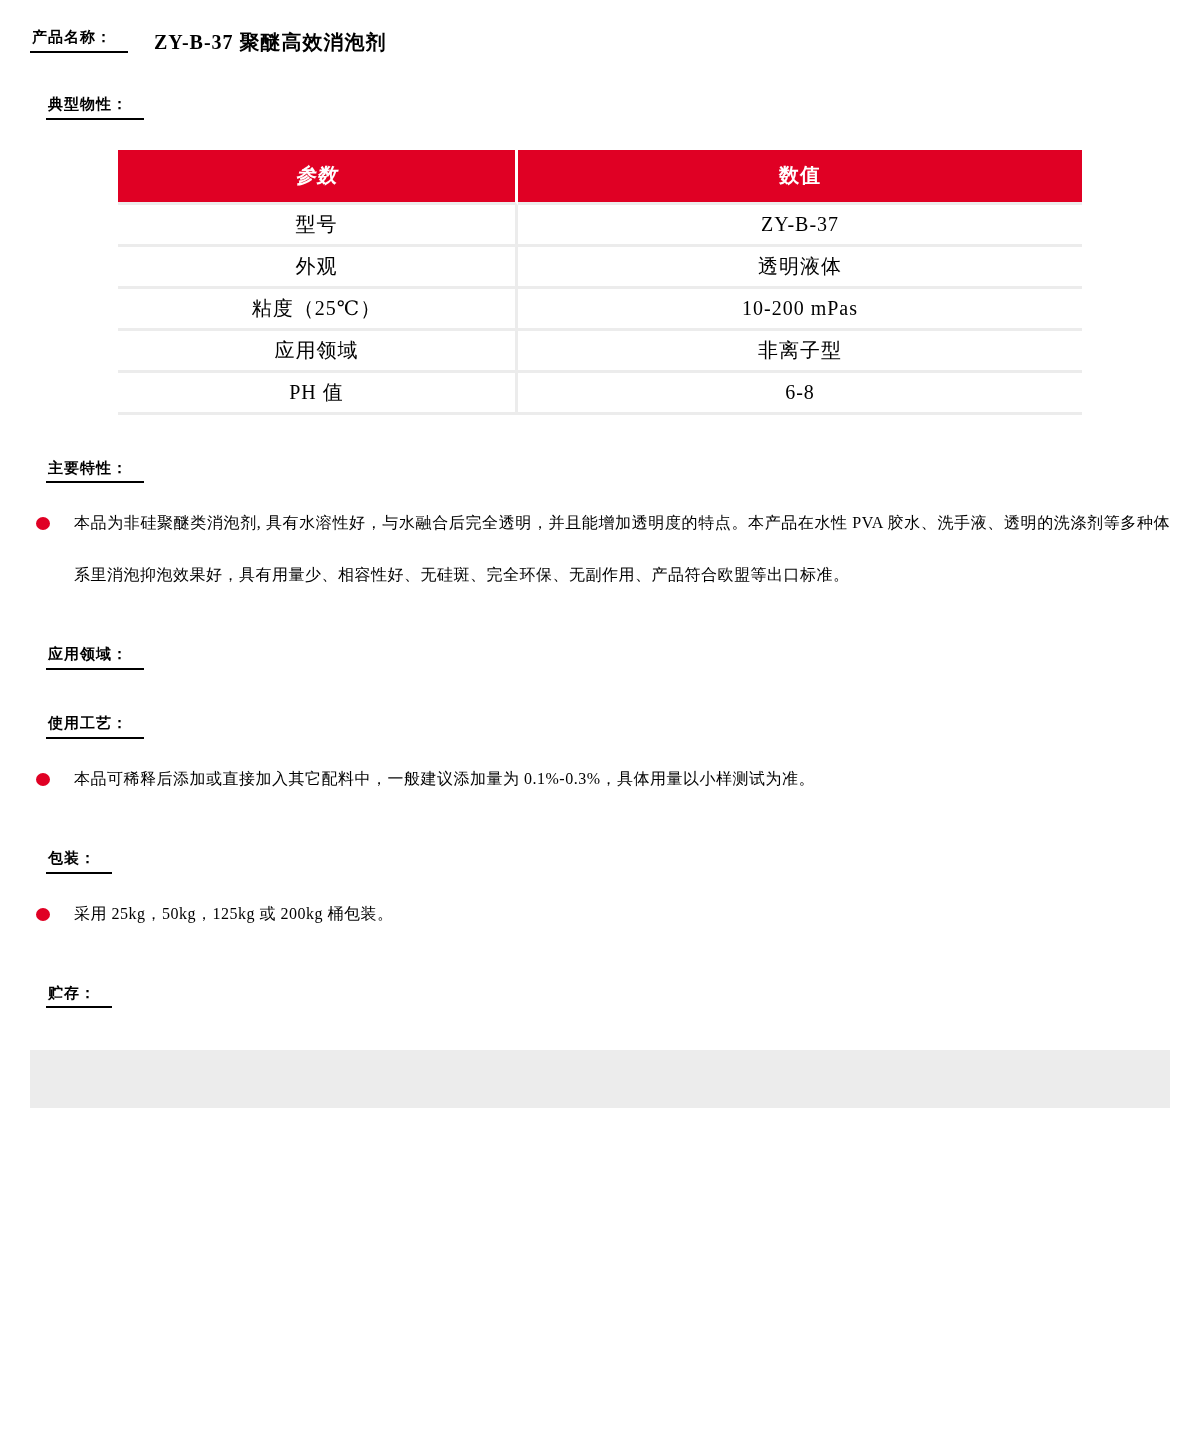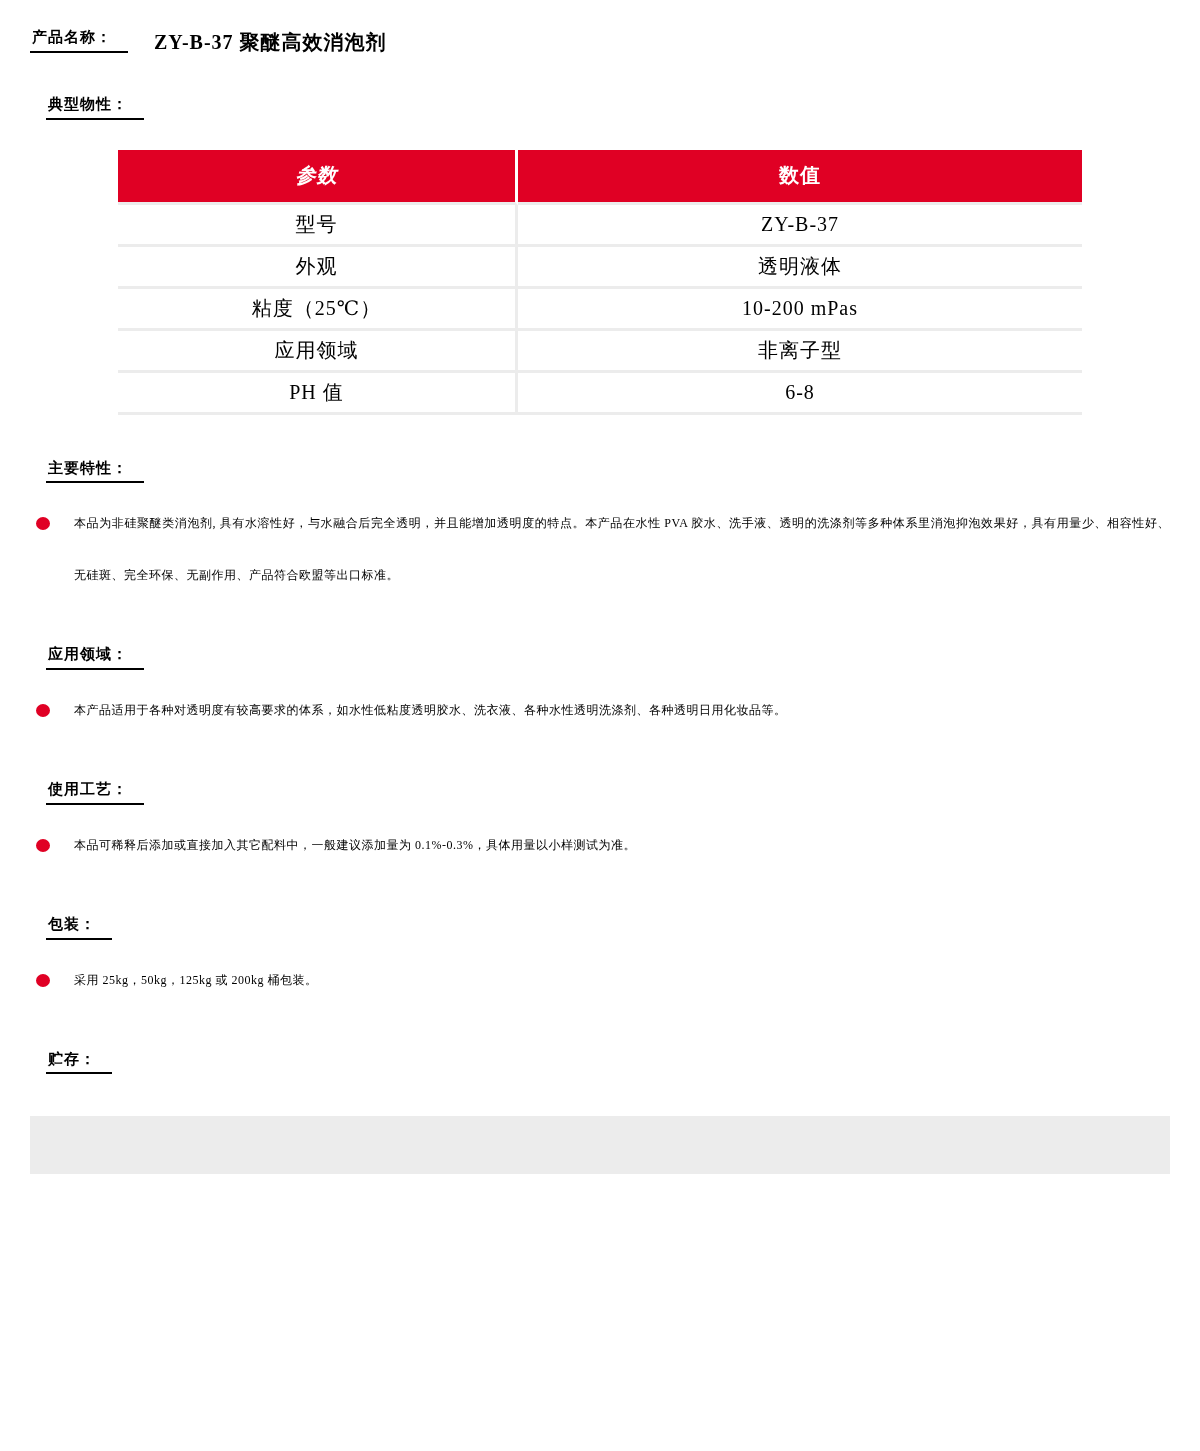--- a/index.html
+++ b/index.html
@@ -61,21 +61,21 @@
 
   
   .bullet{ display:flex; margin:14px 0 0 0; }
   .dot{
     flex:none; width:14px; height:13px;
     border-radius:50%; background:var(--accent);
     margin:20px 0 0 6px;
   }
   .bullet-text{
     margin:0 0 0 24px; flex:1;
-    font-size:12px; line-height:52px;
+    font-size:16px; line-height:52px;
     letter-spacing:0.5px;
     text-align:justify;
   }
 
   
   .notice{
     margin-top:42px;
     background:var(--notice-bg);
     padding:30px 32px 28px 32px;
   }
@@ -133,24 +133,20 @@
     <span class="h-underline">主要特性：</span>
   </div>
   <div class="bullet">
     <span class="dot"></span>
     <p class="bullet-text">本品为非硅聚醚类消泡剂, 具有水溶性好，与水融合后完全透明，并且能增加透明度的特点。本产品在水性 PVA 胶水、洗手液、透明的洗涤剂等多种体系里消泡抑泡效果好，具有用量少、相容性好、无硅斑、完全环保、无副作用、产品符合欧盟等出口标准。</p>
   </div>
 
   <div class="section-head">
     <span class="h-underline">应用领域：</span>
   </div>
-  <div class="bullet">
-    <span class="dot"></span>
-    <p class="bullet-text">本产品适用于各种对透明度有较高要求的体系，如水性低粘度透明胶水、洗衣液、各种水性透明洗涤剂、各种透明日用化妆品等。</p>
-  </div>
 
   <div class="section-head">
     <span class="h-underline">使用工艺：</span>
   </div>
   <div class="bullet">
     <span class="dot"></span>
     <p class="bullet-text">本品可稀释后添加或直接加入其它配料中，一般建议添加量为 0.1%-0.3%，具体用量以小样测试为准。</p>
   </div>
 
   <div class="section-head">

